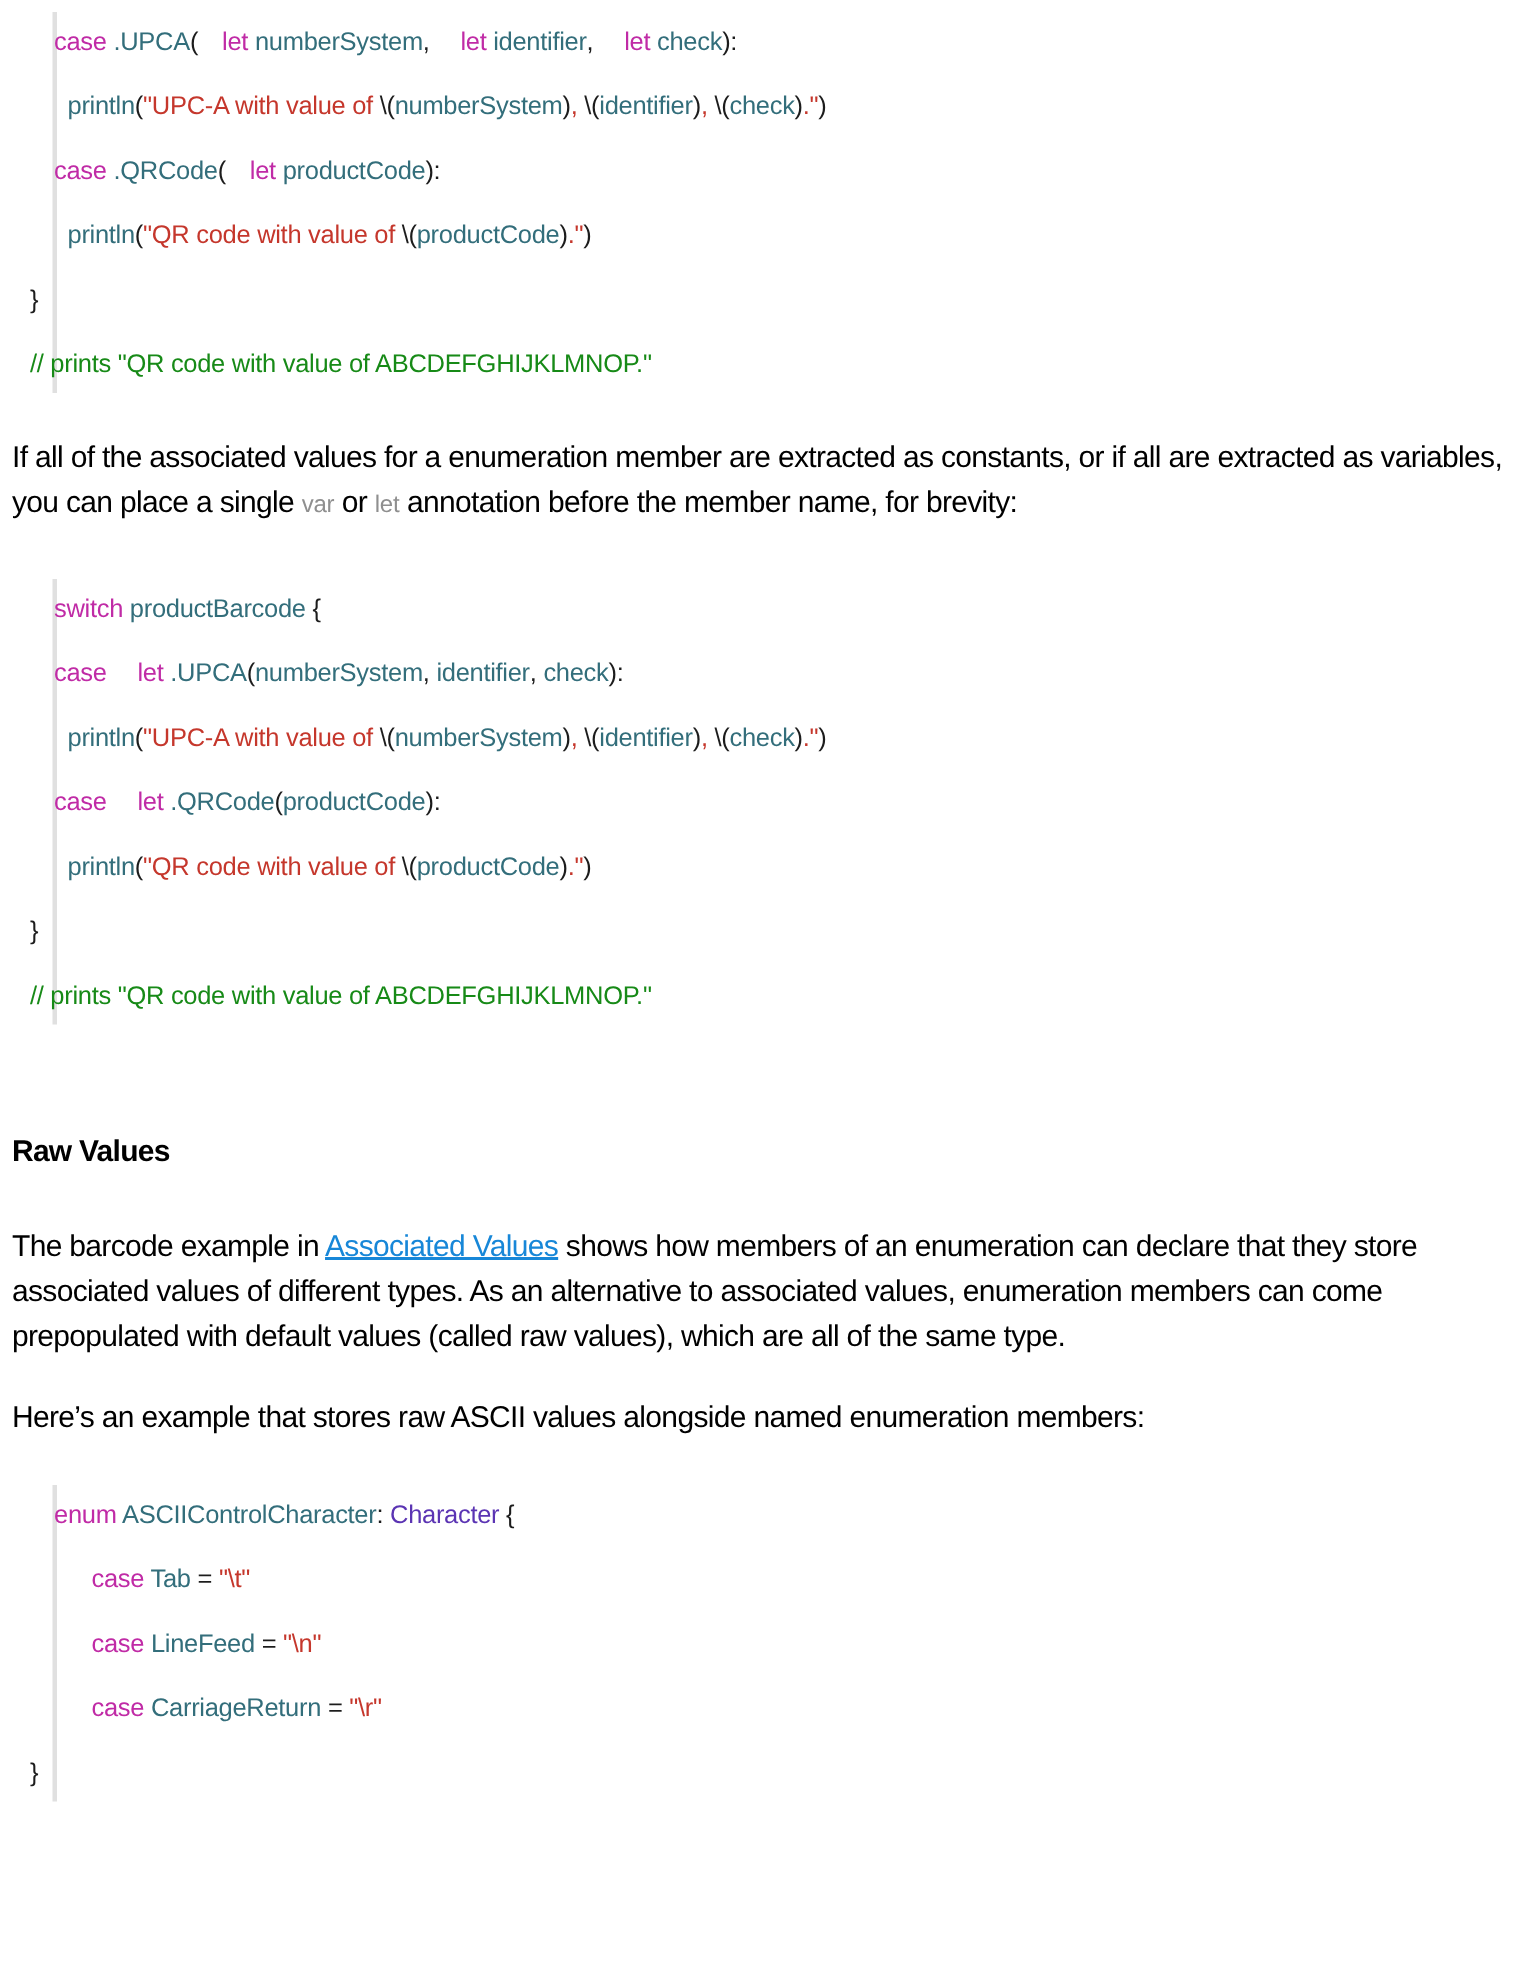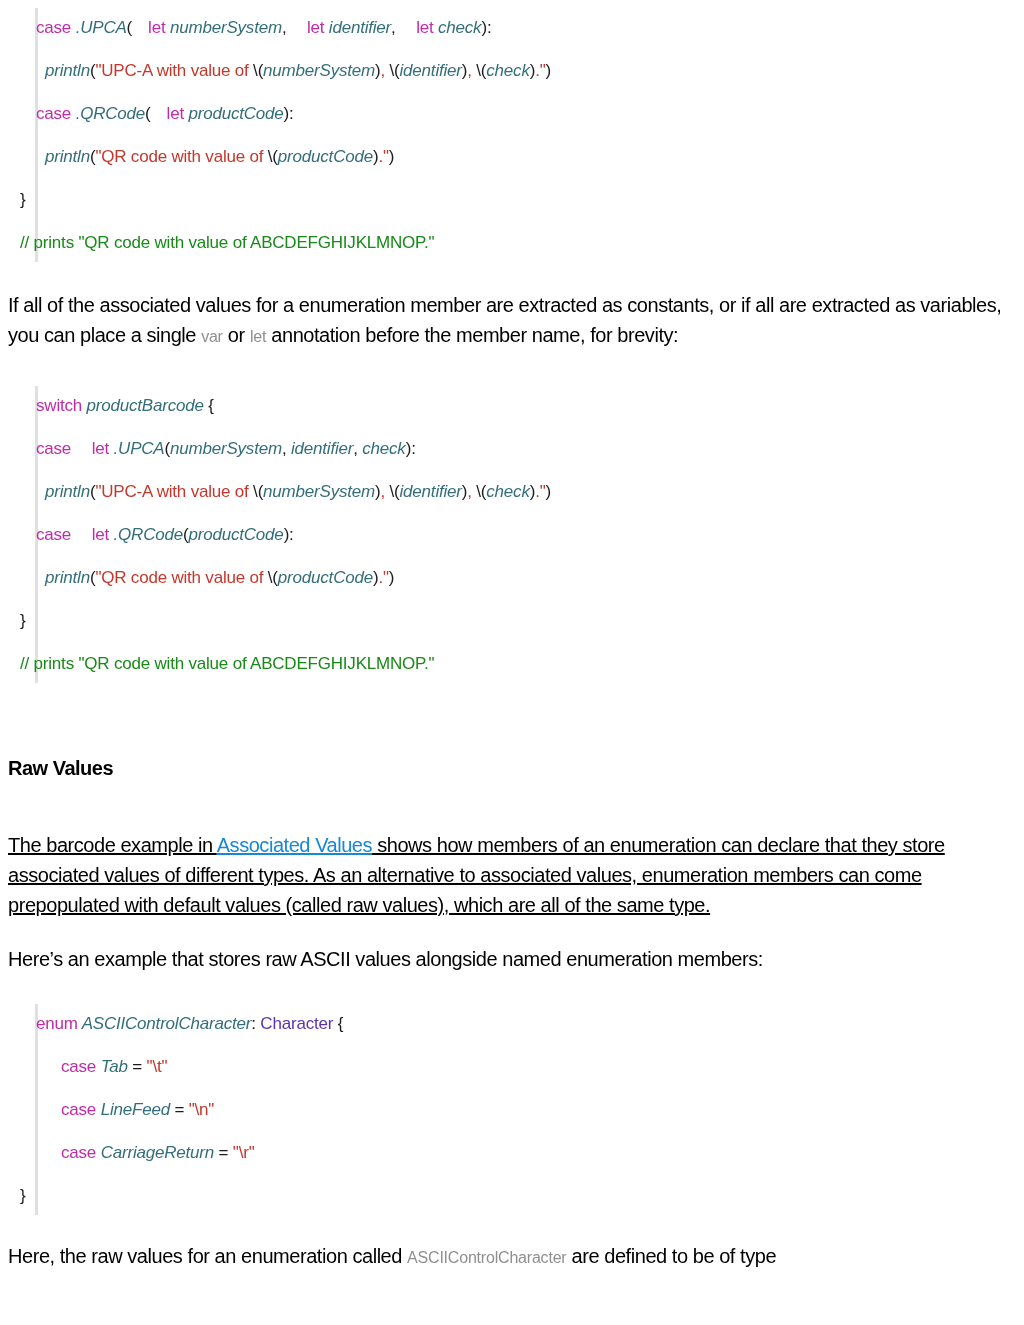--- a/index.html
+++ b/index.html
@@ -17,38 +17,38 @@
     background:var(--c-border);z-index:0;
   }
   .code-line{
     position:relative;z-index:1;
     height:43px;display:flex;align-items:center;
     font-size:17px;letter-spacing:-0.2px;white-space:pre;
     padding-left:12px;
   }
   .code-line.indent1{padding-left:37px;}
   .tok-k{color:var(--c-keyword);margin-left:16px;}
-  .tok-t{color:var(--c-type);font-style:italic;}
+  .tok-t{color:var(--c-type);}
   .tok-s{color:var(--c-string);}
   .tok-c{color:var(--c-comment);}
   .tok-pu{color:var(--c-usertype);}
   .tok-p{color:var(--c-punct);}
 
   
   .para{
     font-size:20px;line-height:30px;letter-spacing:-0.45px;
     color:var(--c-body);max-width:1008px;margin:0;
   }
   #p1{margin-top:26px;}
   #block2{margin-top:32px;}
   .section-heading{
     font-size:20px;font-weight:700;letter-spacing:-0.5px;
     margin:72px 0 0 0;color:var(--c-body);
   }
-  #p2{margin-top:50px;text-decoration:underline;}
+  #p2{margin-top:36px;}
   #p3{margin-top:24px;}
   #block3{margin-top:28px;}
   #p4{margin-top:24px;}
 
   .inline-code{
     color:var(--c-inline_code);
     font-size:16px;letter-spacing:-0.2px;
   }
   a.link{
     color:var(--c-link);text-decoration:underline;cursor:pointer;
@@ -90,15 +90,14 @@
 
   <div id="block3" class="code-block">
       <div class="vline"></div>
       <div class="code-line"><span class="tok-k">enum</span><span class="tok-t"> ASCIIControlCharacter</span><span class="tok-p">:</span><span class="tok-pu"> Character</span><span class="tok-p"> {</span></div>
       <div class="code-line indent1"><span class="tok-k">case</span><span class="tok-t"> Tab</span><span class="tok-p"> = </span><span class="tok-s">"\t"</span></div>
       <div class="code-line indent1"><span class="tok-k">case</span><span class="tok-t"> LineFeed</span><span class="tok-p"> = </span><span class="tok-s">"\n"</span></div>
       <div class="code-line indent1"><span class="tok-k">case</span><span class="tok-t"> CarriageReturn</span><span class="tok-p"> = </span><span class="tok-s">"\r"</span></div>
       <div class="code-line"><span class="tok-p">}</span></div>
     </div>
 
-  <p id="p4" class="para"><span>Here, the raw values for an enumeration called </span><span class="inline-code">ASCIIControlCharacter</span><span> are defined to be of type</span></p>
 
 </div>
 
 </body></html>

